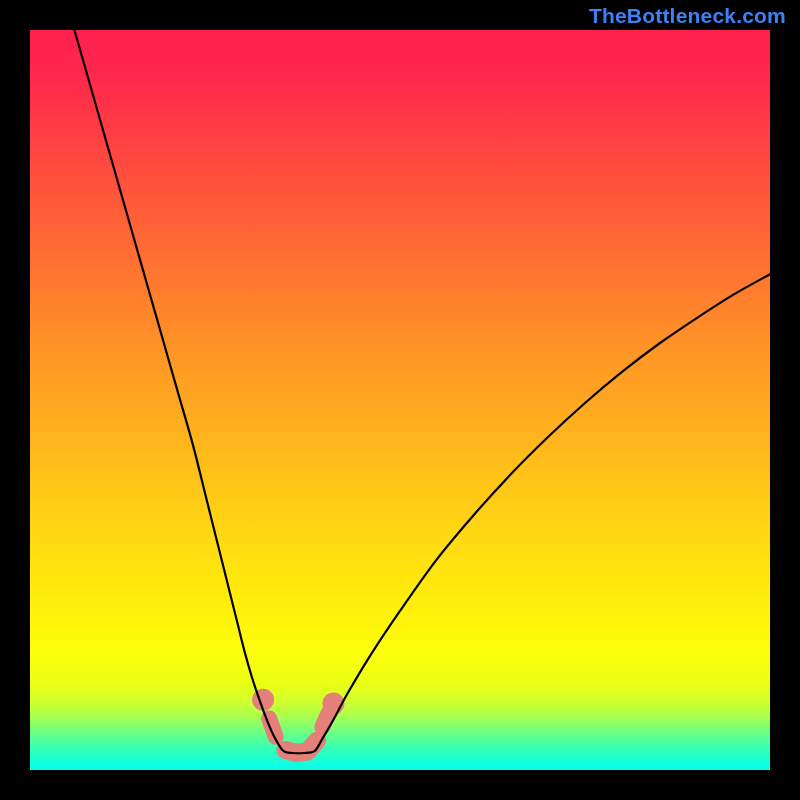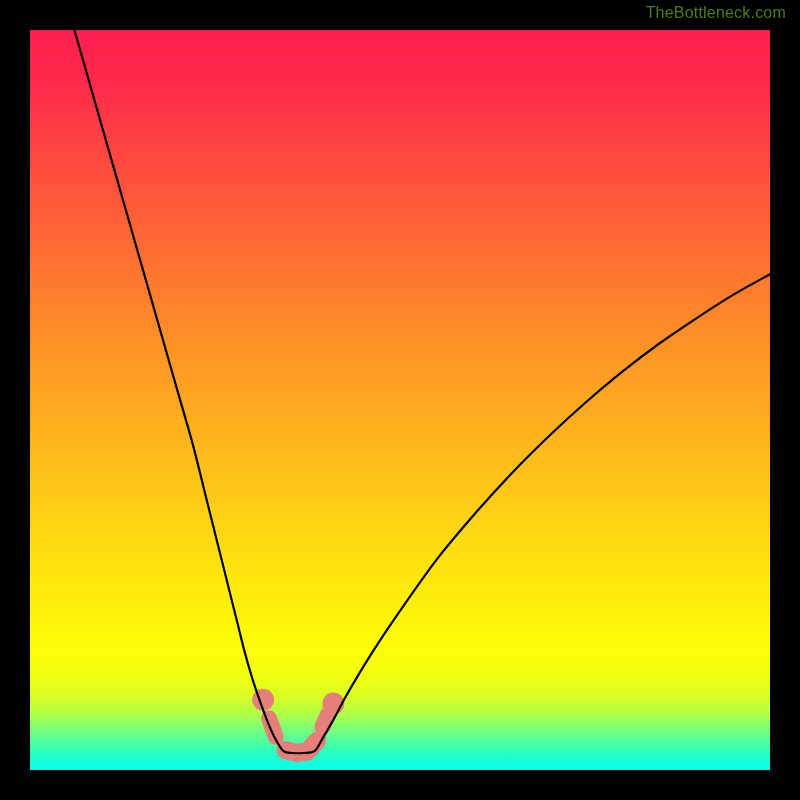--- a/index.html
+++ b/index.html
@@ -14,23 +14,23 @@
   .stage {
     position: relative;
     width: 800px;
     height: 800px;
     background: #000;
   }
   .watermark {
     position: absolute;
     top: 4px;
     right: 14px;
-    color: #4d7c0f;
-    font-size: 16px;
-    font-weight: 400;
+    color: #3b82f6;
+    font-size: 21px;
+    font-weight: 700;
     letter-spacing: 0.2px;
     z-index: 20;
   }
   .plot {
     position: absolute;
     left: 30px;
     top: 30px;
     width: 740px;
     height: 740px;
     overflow: hidden;

